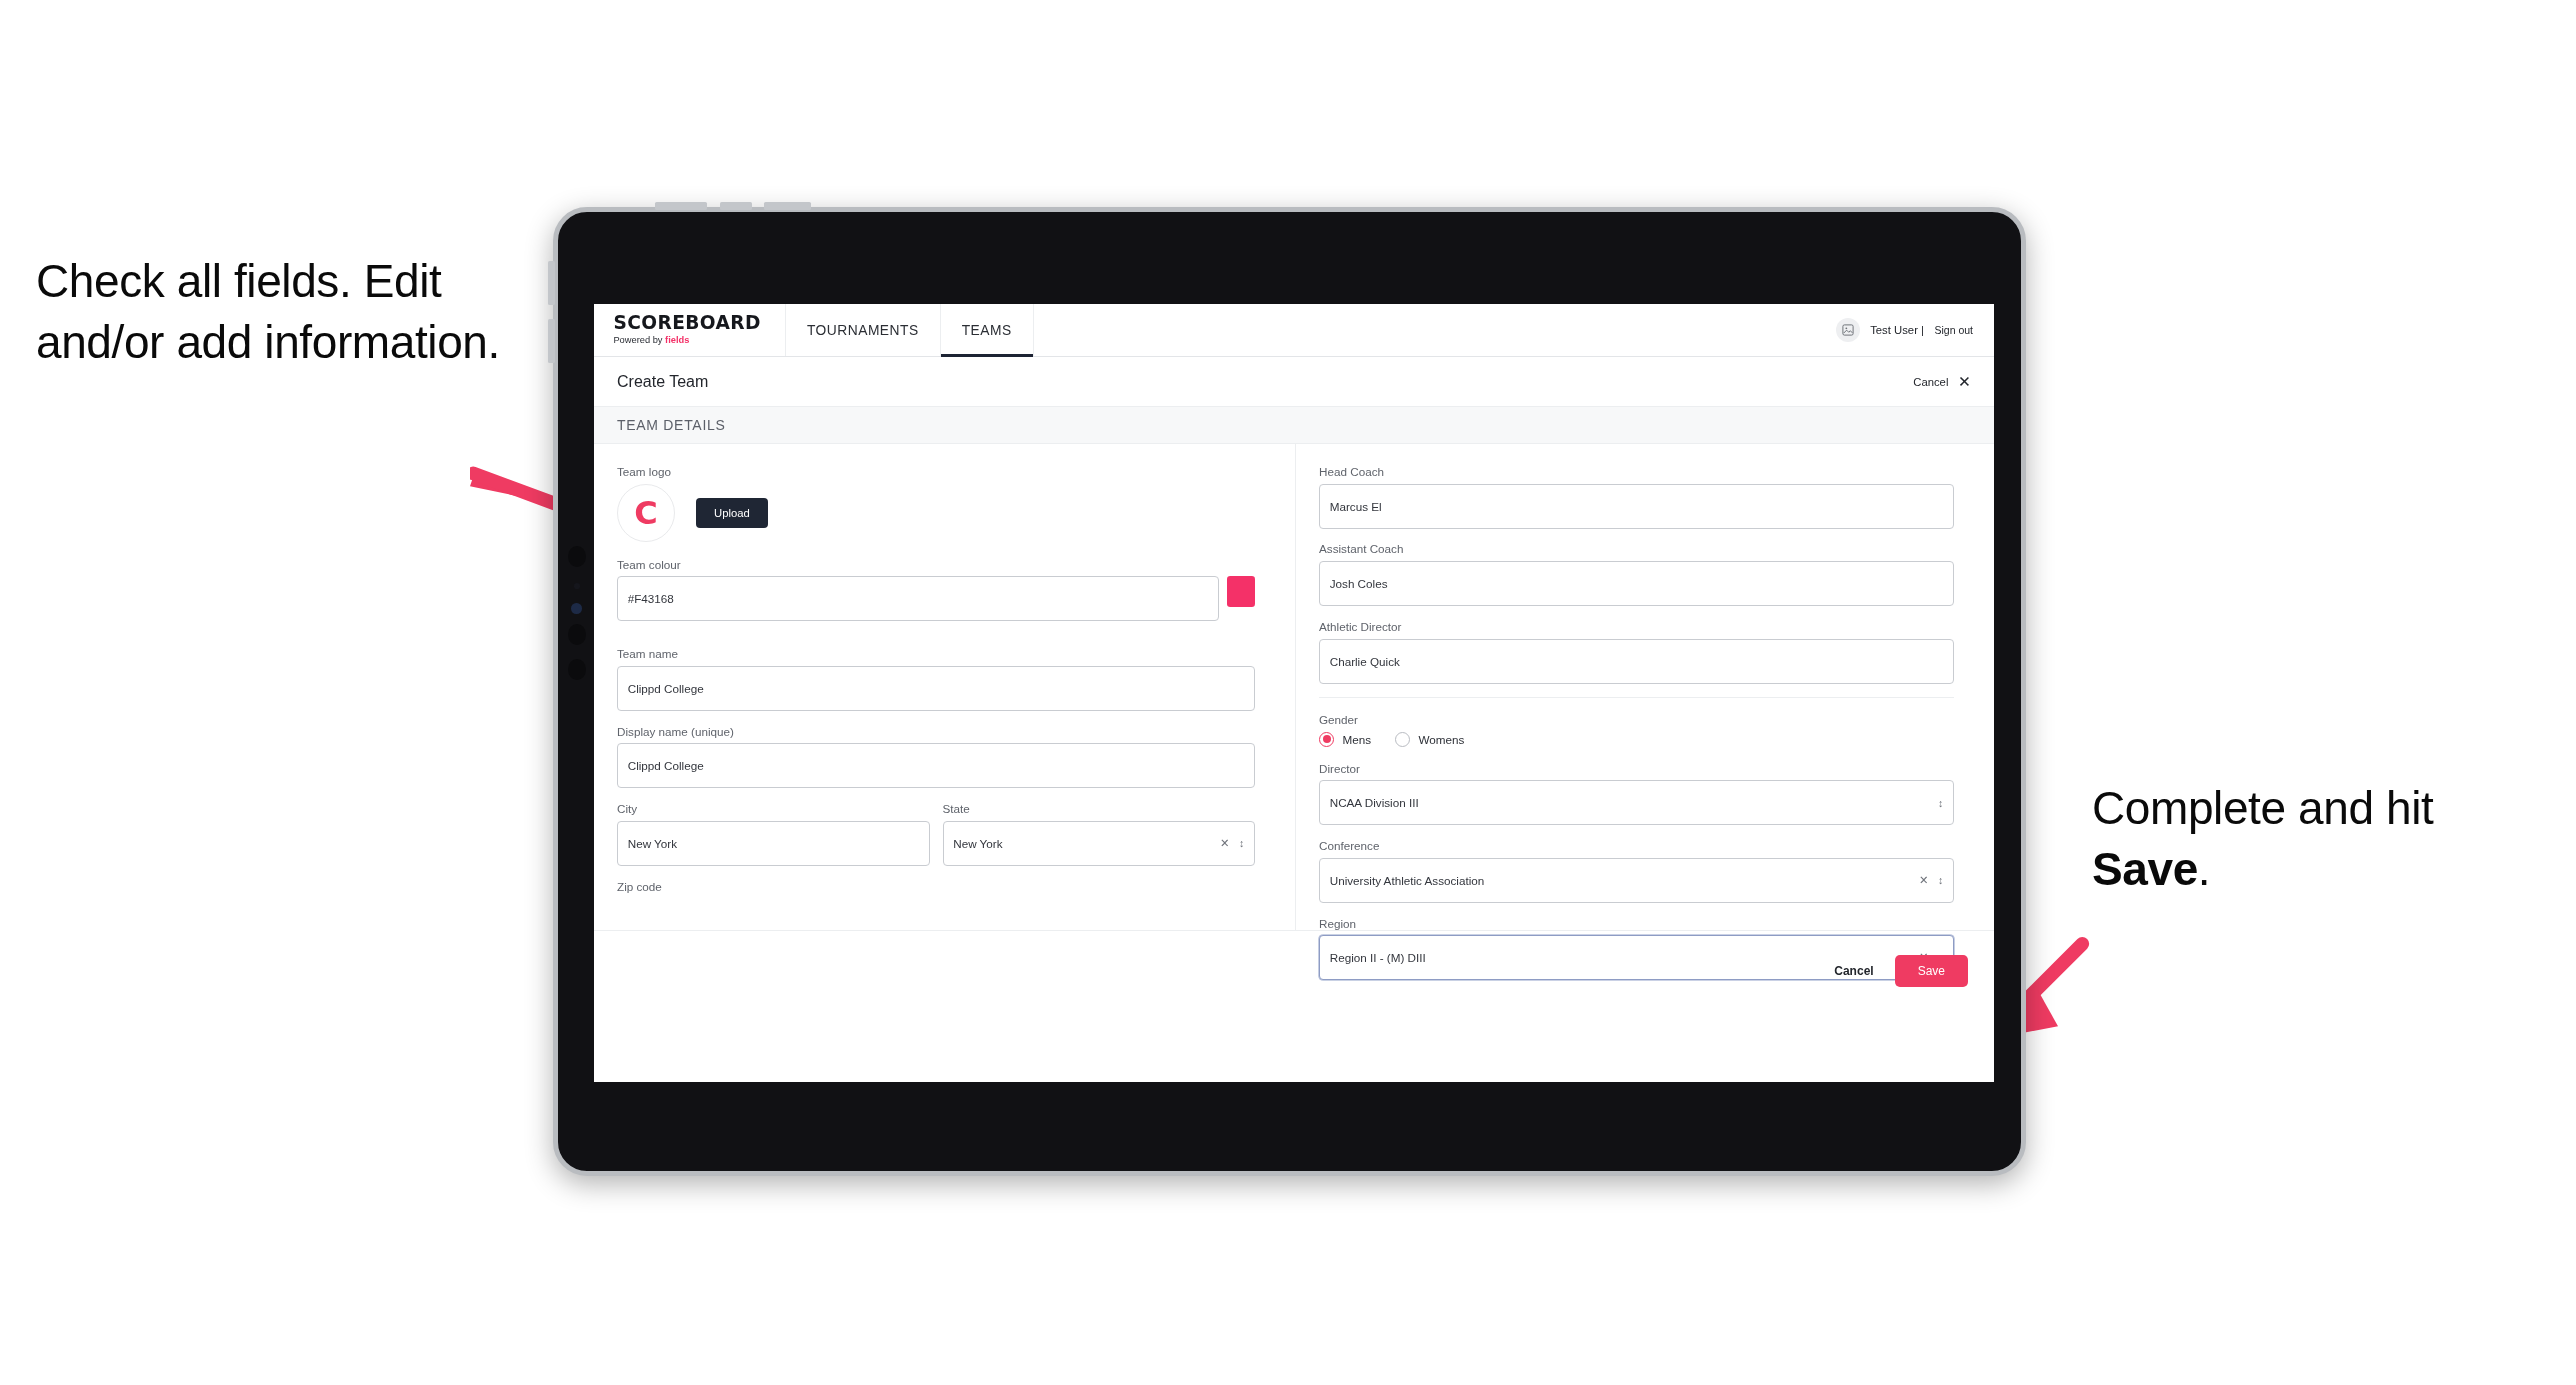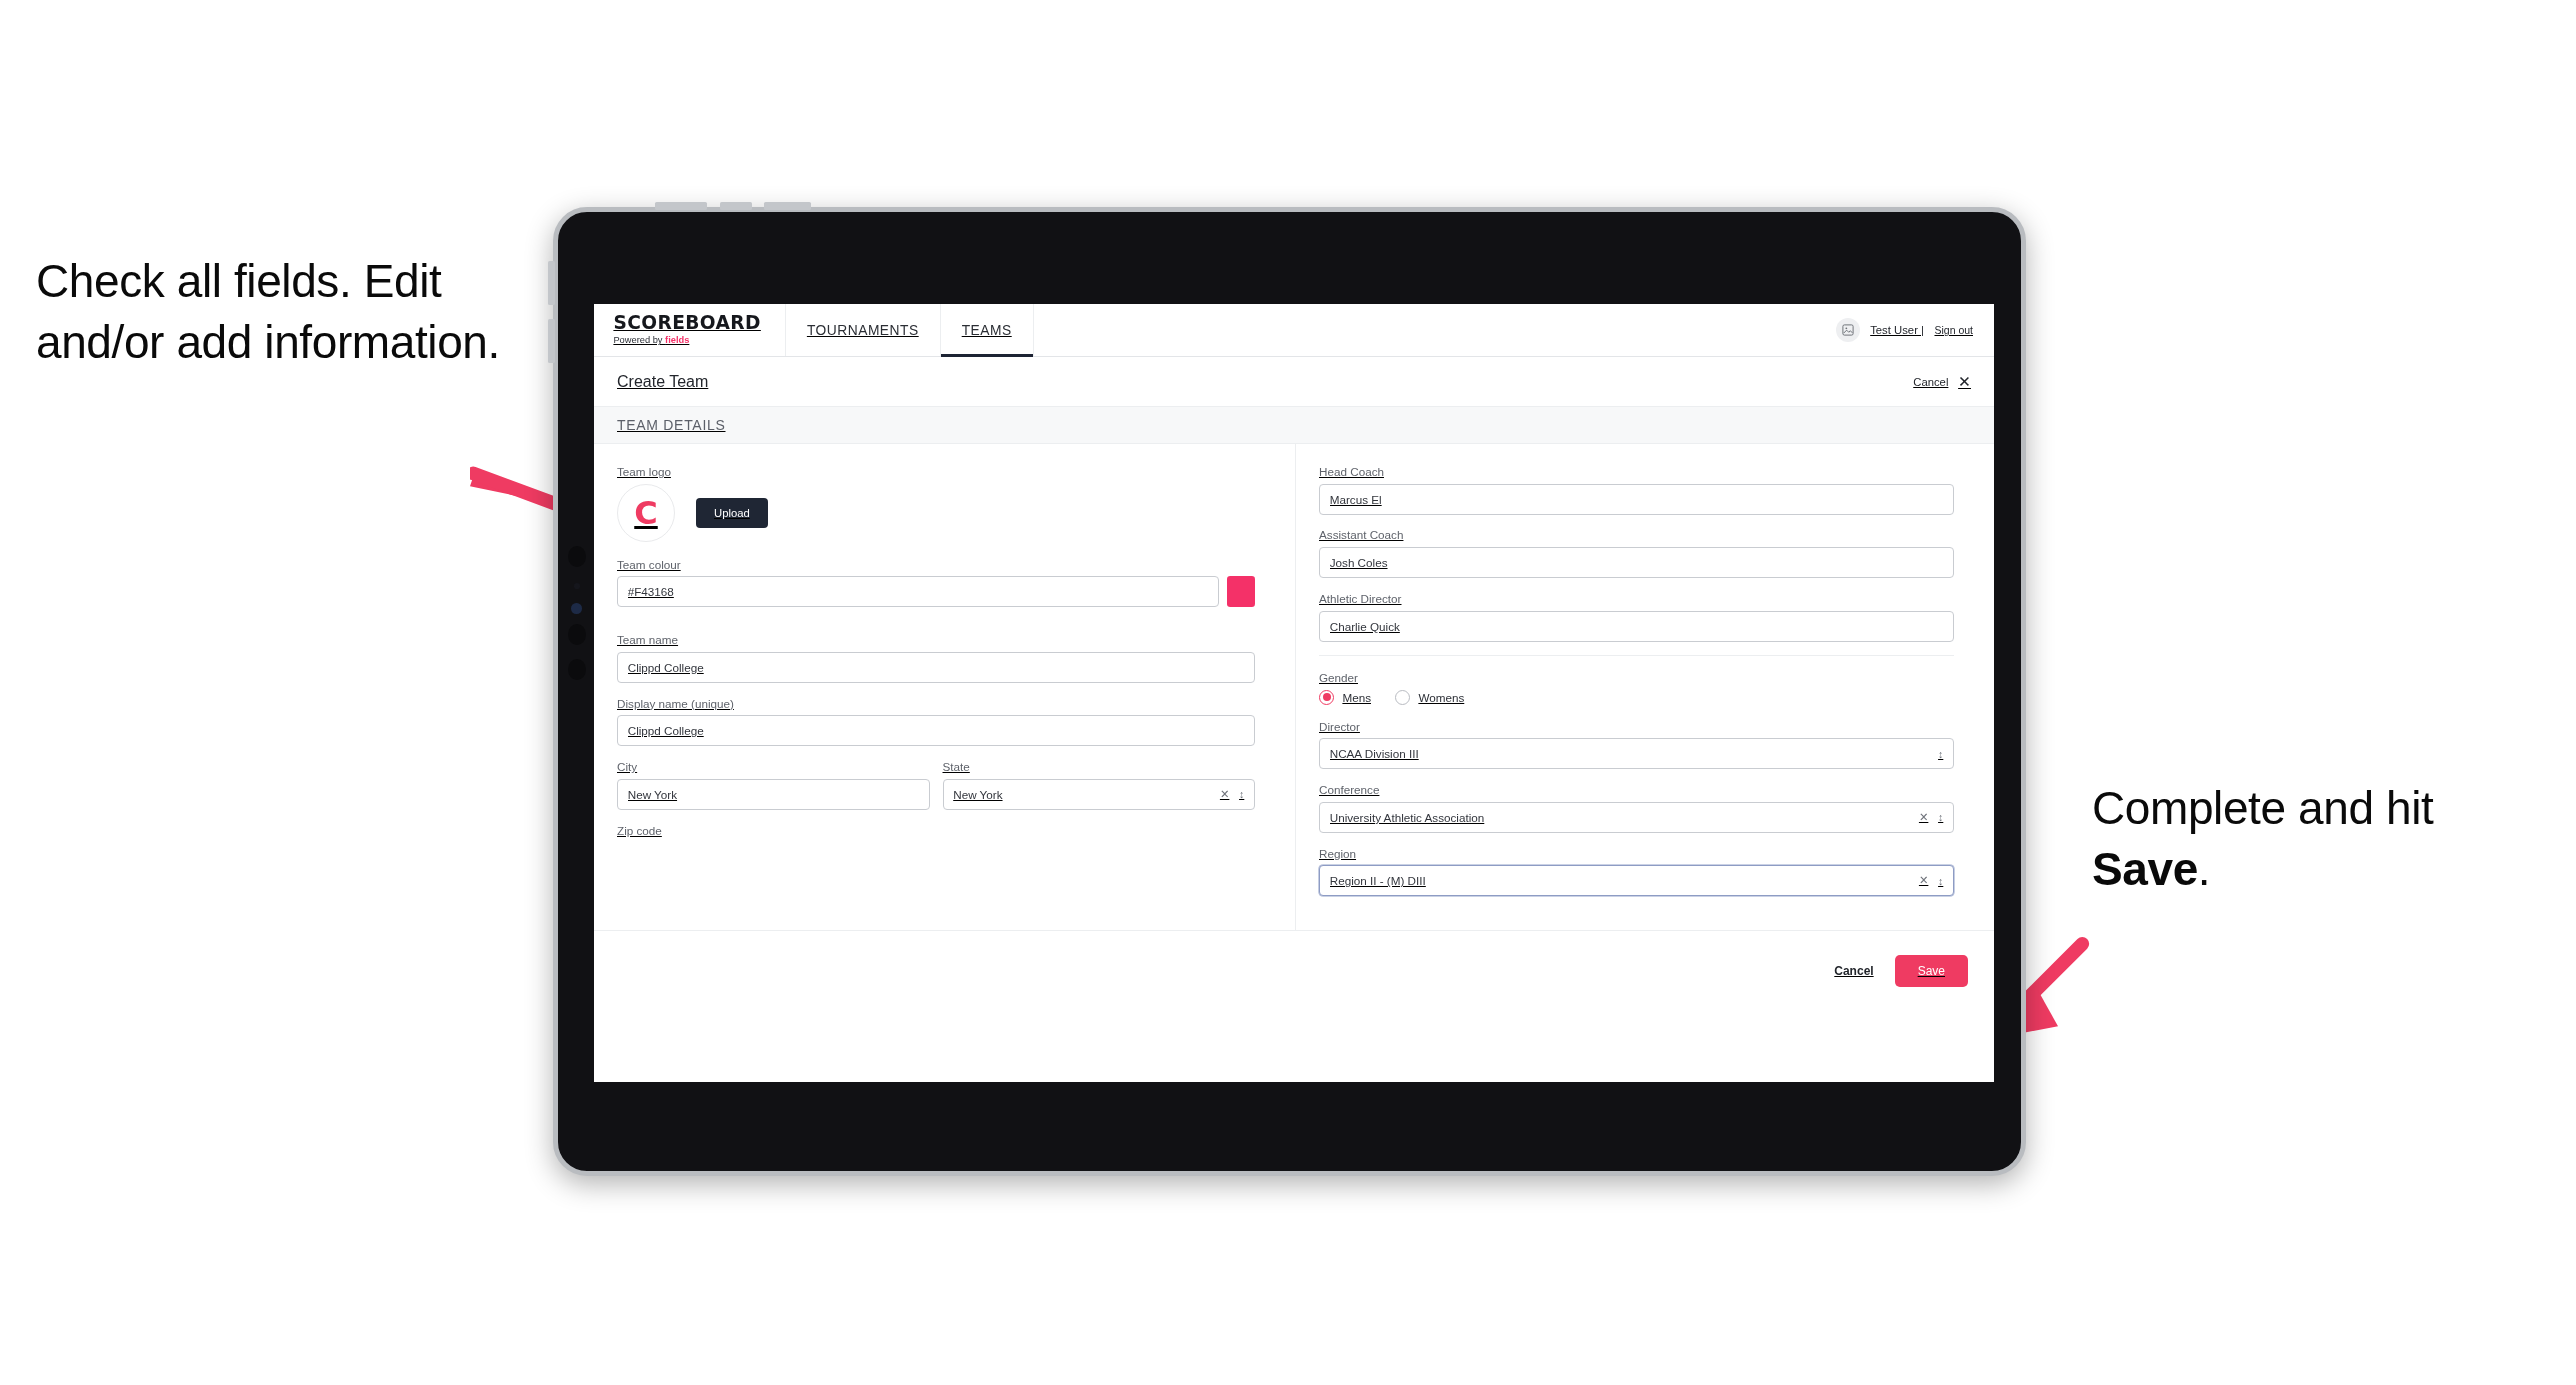--- a/index.html
+++ b/index.html
@@ -46,21 +46,20 @@
   .bezel-dot.cam { background: #15161c; }
   .bezel-dot.lens { background: #1d2a46; }
 
   
   #screen {
     position: absolute;
     left: 594px; top: 304px;
     width: 1400px; height: 778px;
     background: #ffffff;
     overflow: hidden;
-    text-decoration: underline;
   }
 
   
   #appbar {
     height: 53px; background: #fff;
     border-bottom: 0.8px solid #e3e5e8;
     display: flex; align-items: stretch;
     position: relative;
   }
   #brand {
@@ -121,21 +120,21 @@
 
   #formbody { display: flex; height: 486px; }
   .col { padding: 21px 40px 0 23px; }
   .col.left  { width: 702px; border-right: 0.8px solid #eceef0; }
   .col.right { width: 698px; }
 
   .label {
     font-size: 11.7px; color: #5f636b; margin-bottom: 5.7px; display:block;
   }
   .field {
-    height: 31px; border: 0.8px solid #c9ccd1; border-radius: 4px;
+    height: 45px; border: 0.8px solid #c9ccd1; border-radius: 4px;
     background: #fff; display: flex; align-items: center;
     padding: 0 9.7px; font-size: 11.7px; color: #33363d;
     margin-bottom: 13.8px;
   }
   .field.focused { border-color: #8e9cc4; box-shadow: 0 0 0 0.8px #b8c2dc; }
   .field .val { flex: 1; overflow: hidden; white-space: nowrap; }
   .field .adorn {
     display: flex; align-items: center; gap: 9.7px;
     color: #6f737b; font-size: 11.3px;
   }

